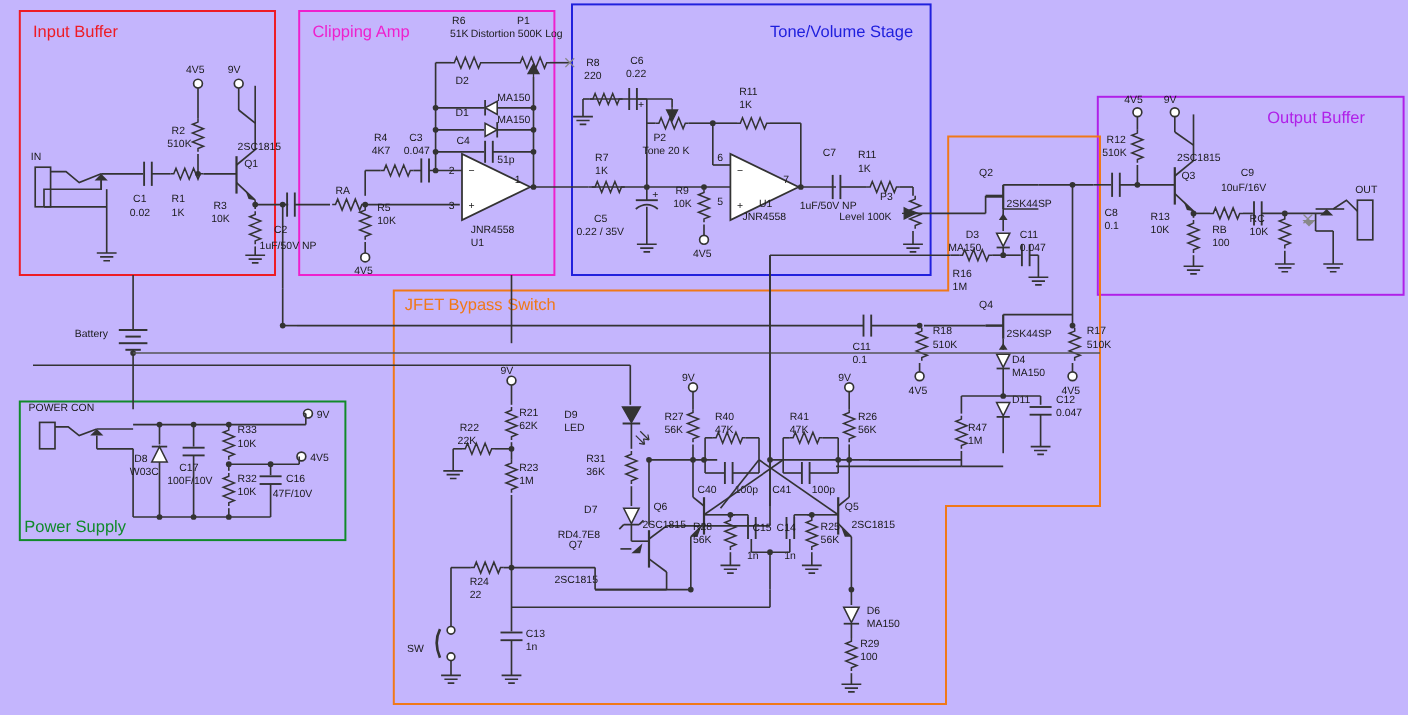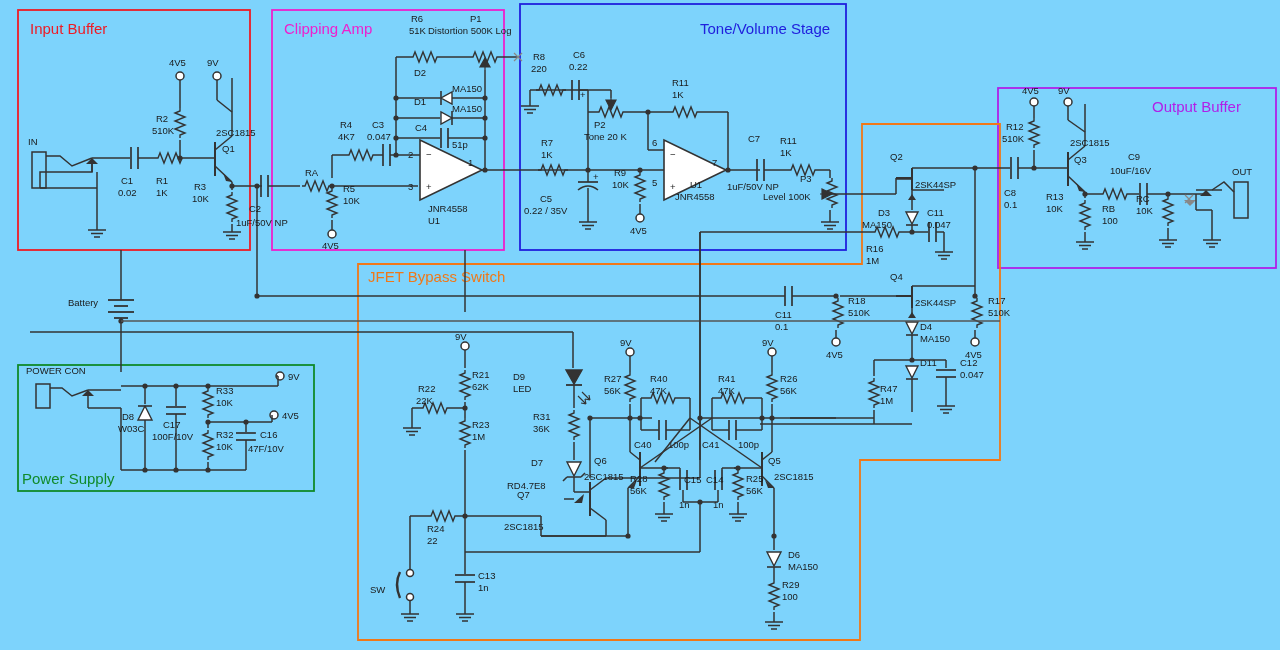--- a/index.html
+++ b/index.html
@@ -1,19 +1,19 @@
 <!DOCTYPE html>
 <html><head>
 <meta charset="utf-8">
 <title>Guitar Distortion Pedal Schematic</title>
 <style>
   html,body{margin:0;padding:0;background:#ffffff;}
   body{width:1280px;height:650px;overflow:hidden;
        font-family:"Liberation Sans", sans-serif;}
-  #sheet{position:relative;width:1280px;height:650px;background:#7dd3fc;}
+  #sheet{position:relative;width:1280px;height:650px;background:#c4b5fd;}
   svg{position:absolute;left:0;top:0;}
   .lbl{font-family:"Liberation Sans", sans-serif;font-size:9.5px;fill:#1a1a1a;}
   .sec{font-family:"Liberation Sans", sans-serif;font-size:15px;}
 </style>
 </head>
 <body>
 
 <div id="sheet">
 <svg width="1280" height="650" viewBox="0 0 1280 650">
   <defs>

